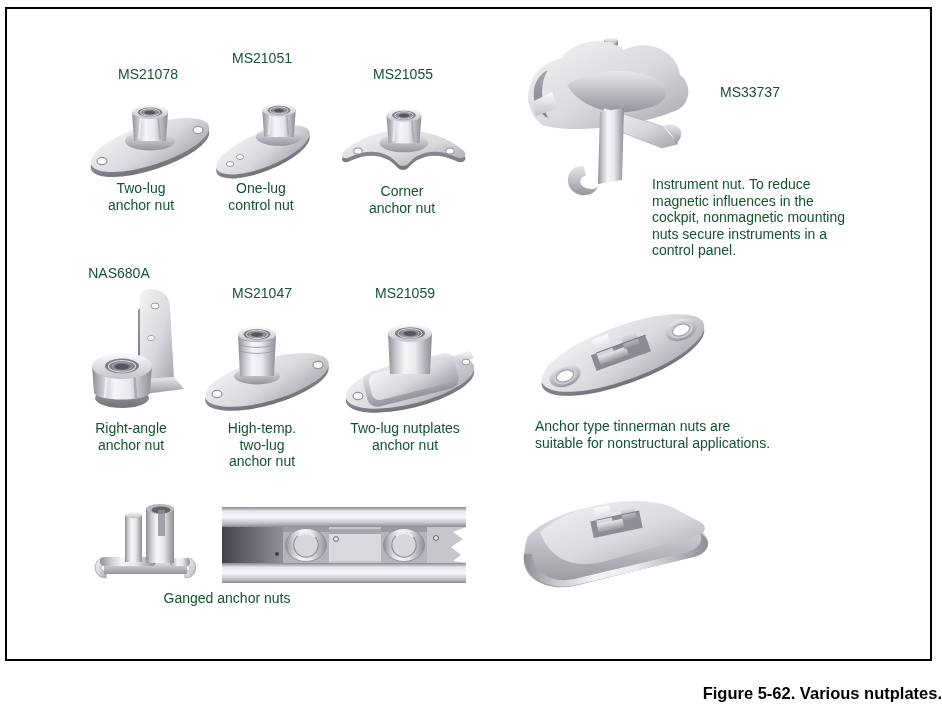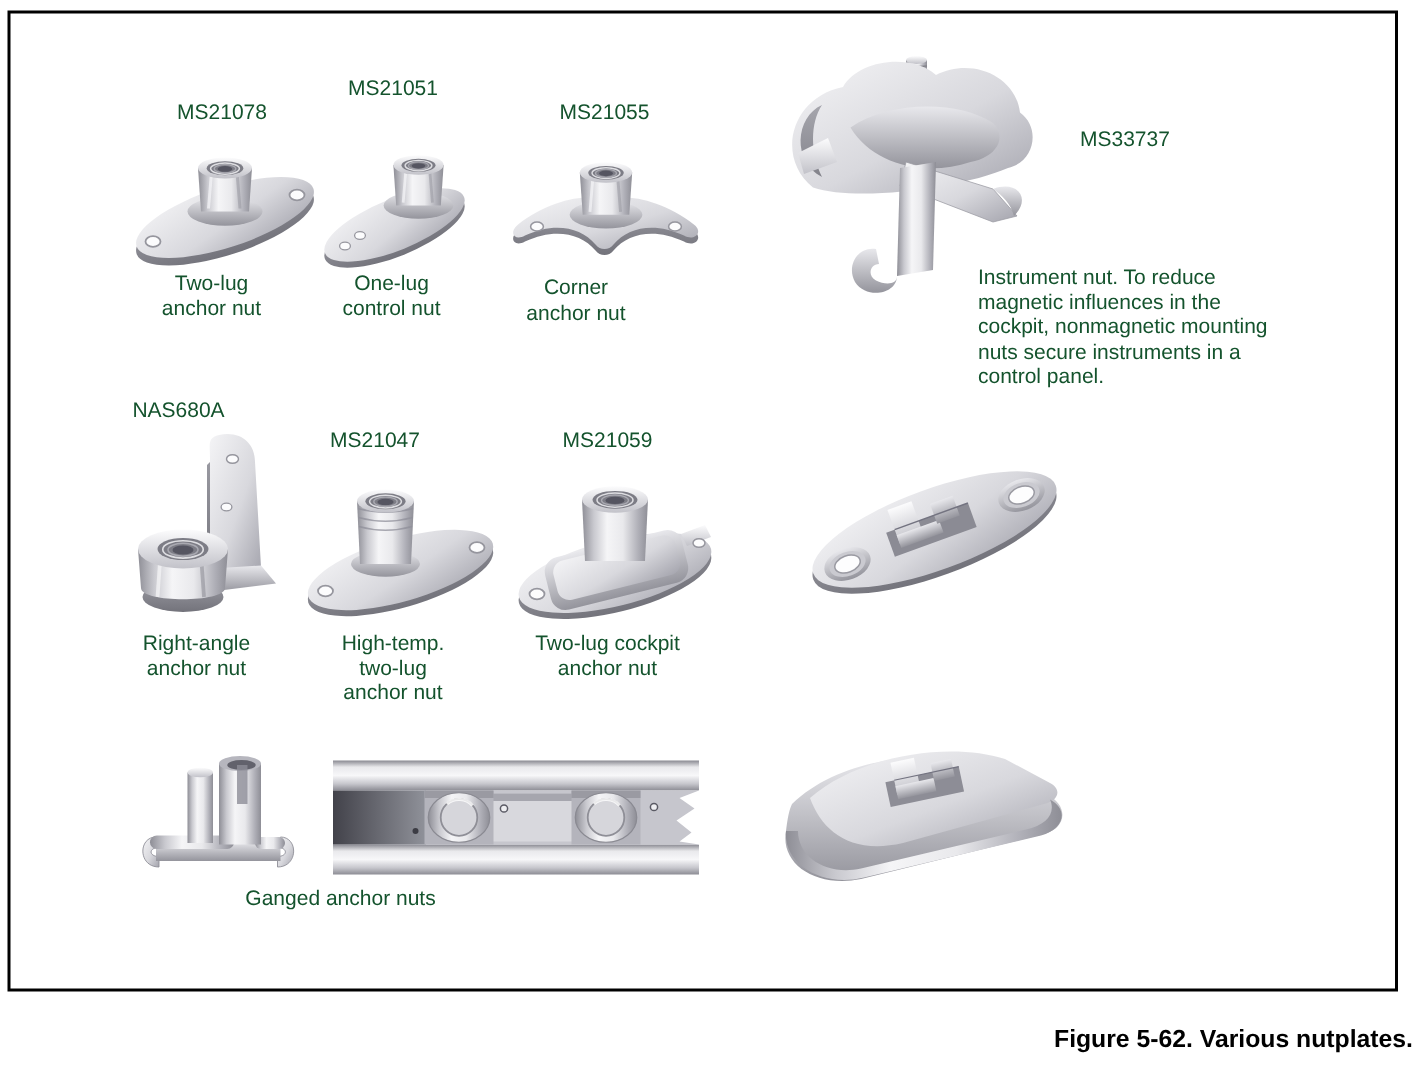--- a/index.html
+++ b/index.html
@@ -136,30 +136,30 @@
     <polygon points="92,78 150,96 166,114 150,118 88,94" fill="url(#gP)" stroke="#9a9aa2" stroke-width="0.5"></polygon>
     <path d="M150 96 C166 90 176 102 164 114 C162 106 156 100 150 96 Z" fill="url(#gV2)"></path>
     <polygon points="88,82 112,78 110,150 86,154" fill="url(#gCyl)"></polygon>
     <path d="M86 154 C86 166 66 170 58 158 C52 147 60 134 72 136 L74 146 C68 146 66 154 72 157 C78 160 86 160 86 154 Z" fill="url(#gV2)"></path>
   </svg>
 
   <div class="t c" style="left:81px; top:180px; width:120px">Two-lug
 anchor nut</div>
   <div class="t c" style="left:201px; top:180px; width:120px">One-lug
 control nut</div>
-  <div class="t c" style="left:324px; top:183px; width:120px">Corner
+  <div class="t c" style="left:342px; top:183px; width:120px">Corner
 anchor nut</div>
   <div class="t" style="left:652px; top:176px; width:222px">Instrument nut. To reduce
 magnetic influences in the
 cockpit, nonmagnetic mounting
 nuts secure instruments in a
 control panel.</div>
 
   <div class="t c" style="left:59px; top:265px; width:120px">NAS680A</div>
-  <div class="t c" style="left:190px; top:285px; width:120px">MS21047</div>
+  <div class="t c" style="left:202px; top:285px; width:120px">MS21047</div>
   <div class="t c" style="left:345px; top:285px; width:120px">MS21059</div>
 
   <svg class="illus" style="left:84px; top:284px" width="122" height="134" viewBox="0 0 122 134">
     <polygon points="54,26 58,22 58,98 54,102" fill="url(#gPd)"></polygon>
     <path d="M62 6 C76 3 86 11 86 24 L90 94 L56 100 L56 22 C56 12 54 8 62 6 Z" fill="url(#gP)"></path>
     <use href="#hole" transform="translate(71,22) scale(0.8)"></use>
     <use href="#hole" transform="translate(67,54) scale(0.72)"></use>
     <polygon points="42,96 90,93 100,105 52,111" fill="url(#gV2)"></polygon>
     <g transform="translate(38,82)">
       <ellipse cy="32" rx="27" ry="10" fill="url(#gPd)"></ellipse>
@@ -223,22 +223,24 @@
       <rect x="98" y="40" width="16" height="14" fill="url(#gV2)"></rect>
       <line x1="70" y1="48" x2="122" y2="48" stroke="#737380" stroke-width="1"></line>
     </g>
   </svg>
 
   <div class="t c" style="left:71px; top:420px; width:120px">Right-angle
 anchor nut</div>
   <div class="t c" style="left:202px; top:420px; width:120px">High-temp.
 two-lug
 anchor nut</div>
-  <div class="t c" style="left:340px; top:420px; width:130px">Two-lug cockpit
-anchor nut</div>
+  <div class="t c" style="left:340px; top:420px; width:130px">Two-lug nutplates
+anchor nut</div>
+  <div class="t" style="left:535px; top:418px; width:262px">Anchor type tinnerman nuts are
+suitable for nonstructural applications.</div>
 
   <svg class="illus" style="left:88px; top:502px" width="117" height="86" viewBox="0 0 117 86">
     <path d="M16 56 C4 56 4 76 18 76 L18 69 C11 69 11 63 18 63 Z" fill="url(#gP)" stroke="#8f8f97" stroke-width="0.6"></path>
     <path d="M99 56 C111 56 111 76 97 76 L97 69 C104 69 104 63 97 63 Z" fill="url(#gP)" stroke="#8f8f97" stroke-width="0.6"></path>
     <rect x="16" y="59" width="83" height="13" fill="url(#gV2)"></rect>
     <rect x="12" y="55" width="56" height="9" rx="4.5" fill="url(#gCyl)"></rect>
     <rect x="82" y="56" width="20" height="8" rx="4" fill="url(#gCyl)"></rect>
     <rect x="37" y="13" width="17" height="47" fill="url(#gCyl)"></rect>
     <ellipse cx="45.5" cy="13" rx="8.5" ry="3.2" fill="url(#gCap)"></ellipse>
     <rect x="58" y="7" width="28" height="54" fill="url(#gCyl)"></rect>

